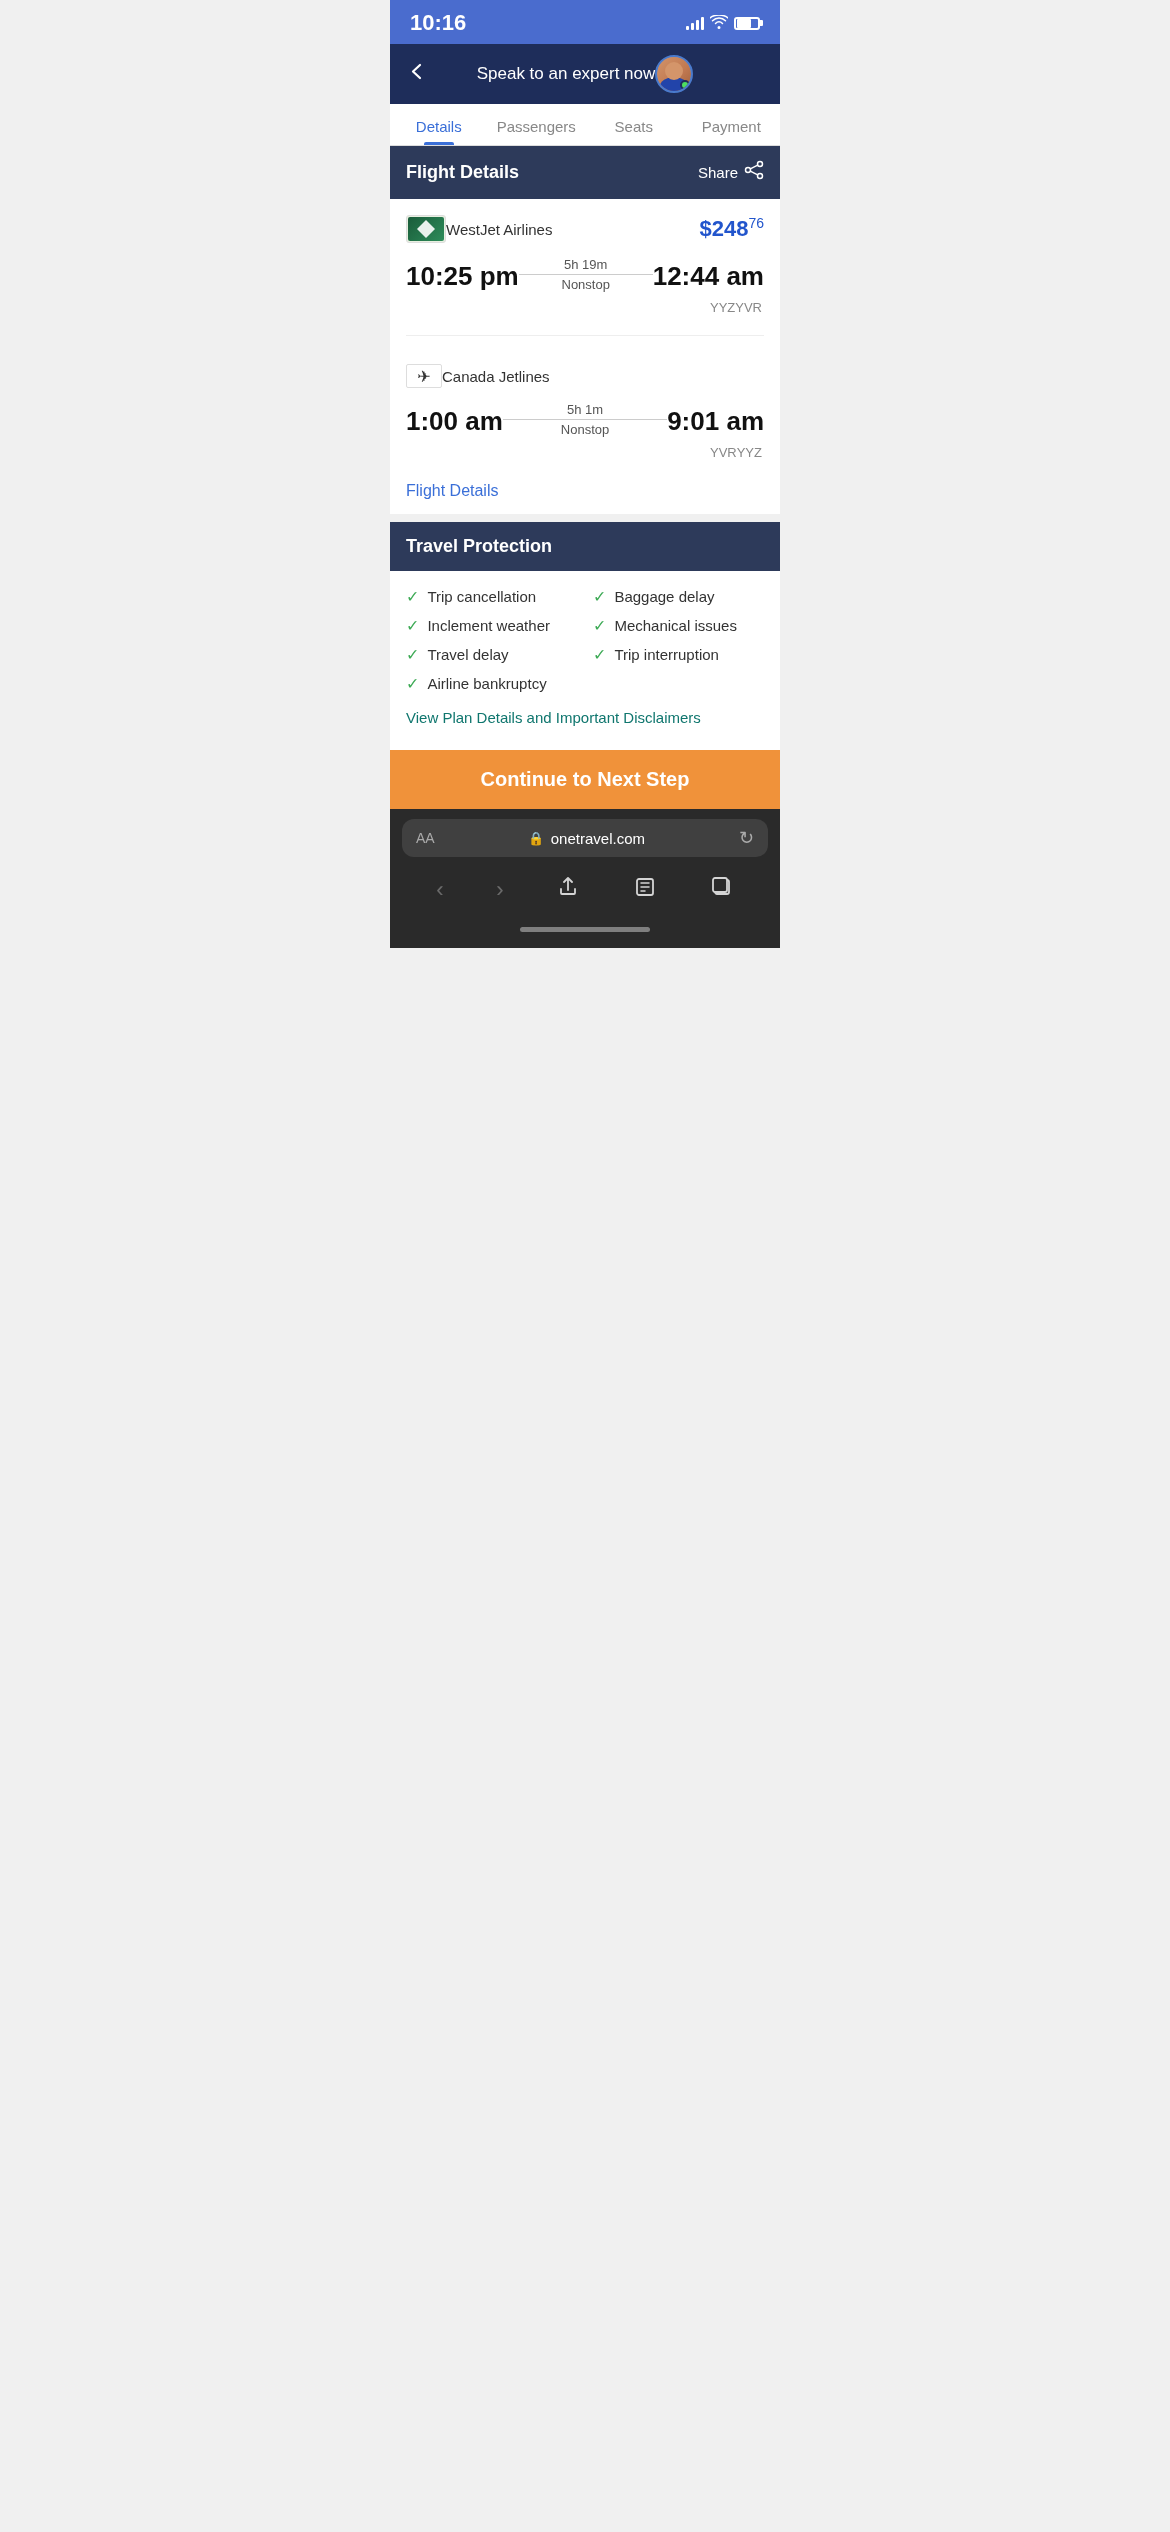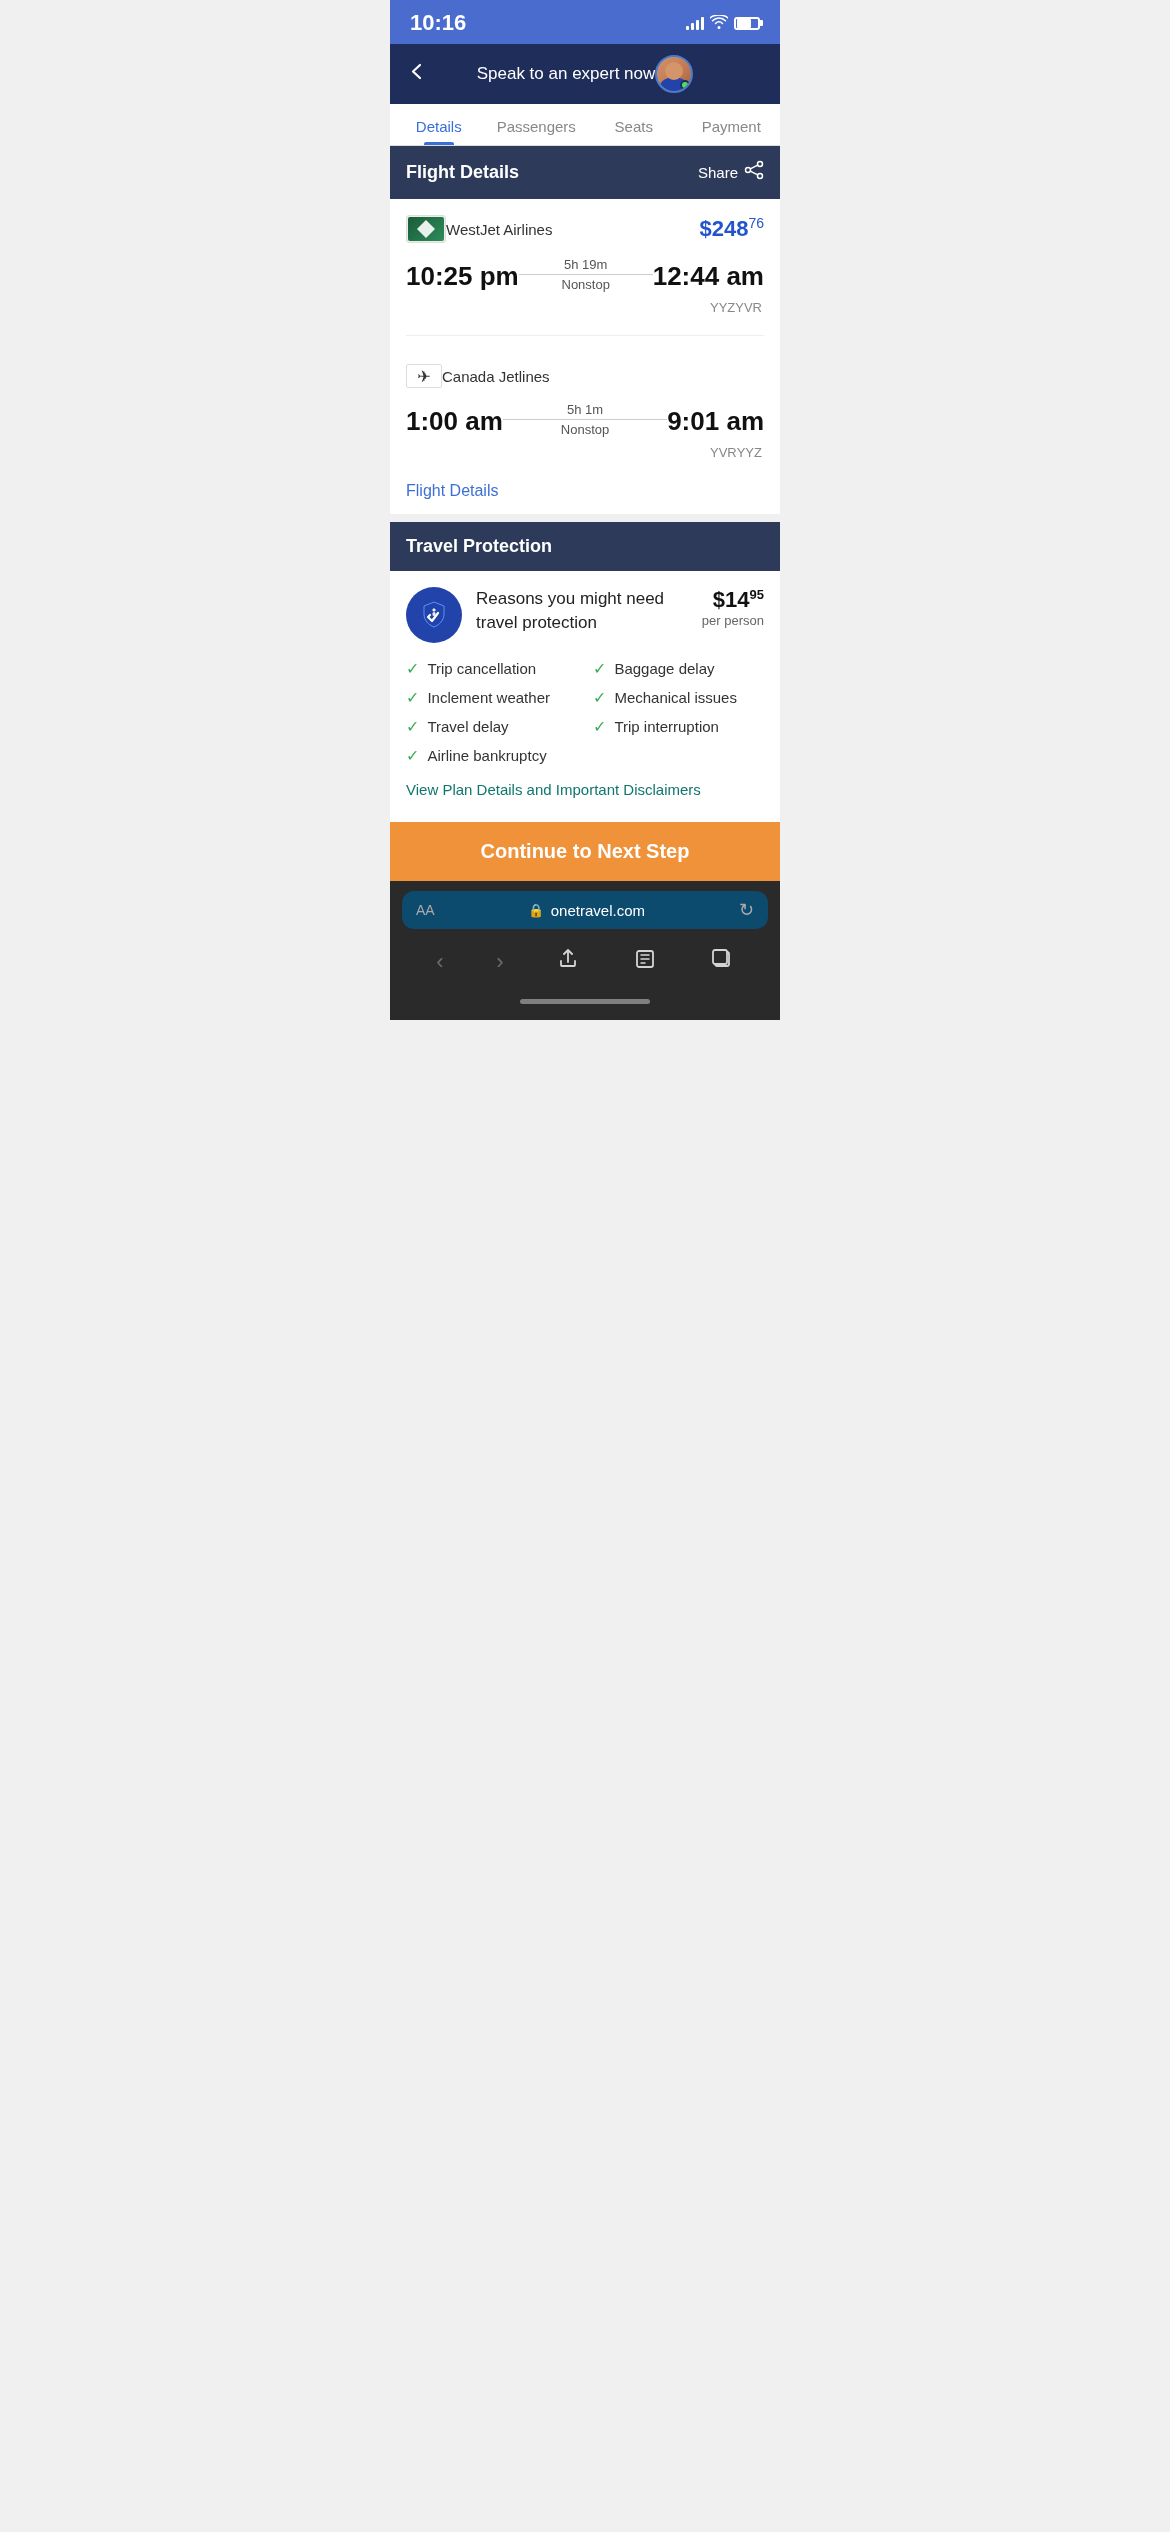--- a/index.html
+++ b/index.html
@@ -441,21 +441,21 @@
       border: none;
       width: 100%;
     }
 
     
     .browser-bar {
       background: #2a2a2a;
       padding: 10px 12px;
     }
     .browser-address {
-      background: #0c4a6e;
+      background: #404040;
       border-radius: 12px;
       display: flex;
       align-items: center;
       justify-content: space-between;
       padding: 8px 14px;
       gap: 8px;
     }
     .browser-aa {
       color: #aaa;
       font-size: 14px;
@@ -649,38 +649,20 @@
 </div>
 
 
 <div class="section-header">
   <span class="section-header-title">Travel Protection</span>
 </div>
 
 
 <div class="travel-protection-card">
   <div class="protection-content">
-    <div class="protection-header">
-      <div class="shield-icon-wrap">
-        <svg class="shield-svg" viewBox="0 0 32 32" fill="none">
-          <path d="M16 3L6 7v8c0 6 4.5 11 10 13 5.5-2 10-7 10-13V7L16 3z" fill="#3a6fdd"></path>
-          <path d="M16 3L6 7v8c0 6 4.5 11 10 13 5.5-2 10-7 10-13V7L16 3z" stroke="#5a8fff" stroke-width="1" fill="#2244aa"></path>
-          <path d="M12 16l-2 2 4 4 6-8" stroke="white" stroke-width="2.2" stroke-linecap="round" stroke-linejoin="round" fill="none"></path>
-          <path d="M16 9l-2 2 2 2 2-2-2-2z" fill="white" opacity="0.9"></path>
-          <rect x="14.5" y="13" width="3" height="4" rx="1.5" fill="white" opacity="0.9"></rect>
-        </svg>
-      </div>
-      <span class="protection-desc">Reasons you might need travel protection</span>
-      <div class="protection-price">
-        <span class="protection-price-amount">
-          <span>$14</span><span class="protection-price-cents">95</span>
-        </span>
-        <span class="protection-price-label">per person</span>
-      </div>
-    </div>
 
     <div class="checklist">
       <div class="check-item">
         <span class="check-mark">✓</span>
         <span>Trip cancellation</span>
       </div>
       <div class="check-item">
         <span class="check-mark">✓</span>
         <span>Baggage delay</span>
       </div>

